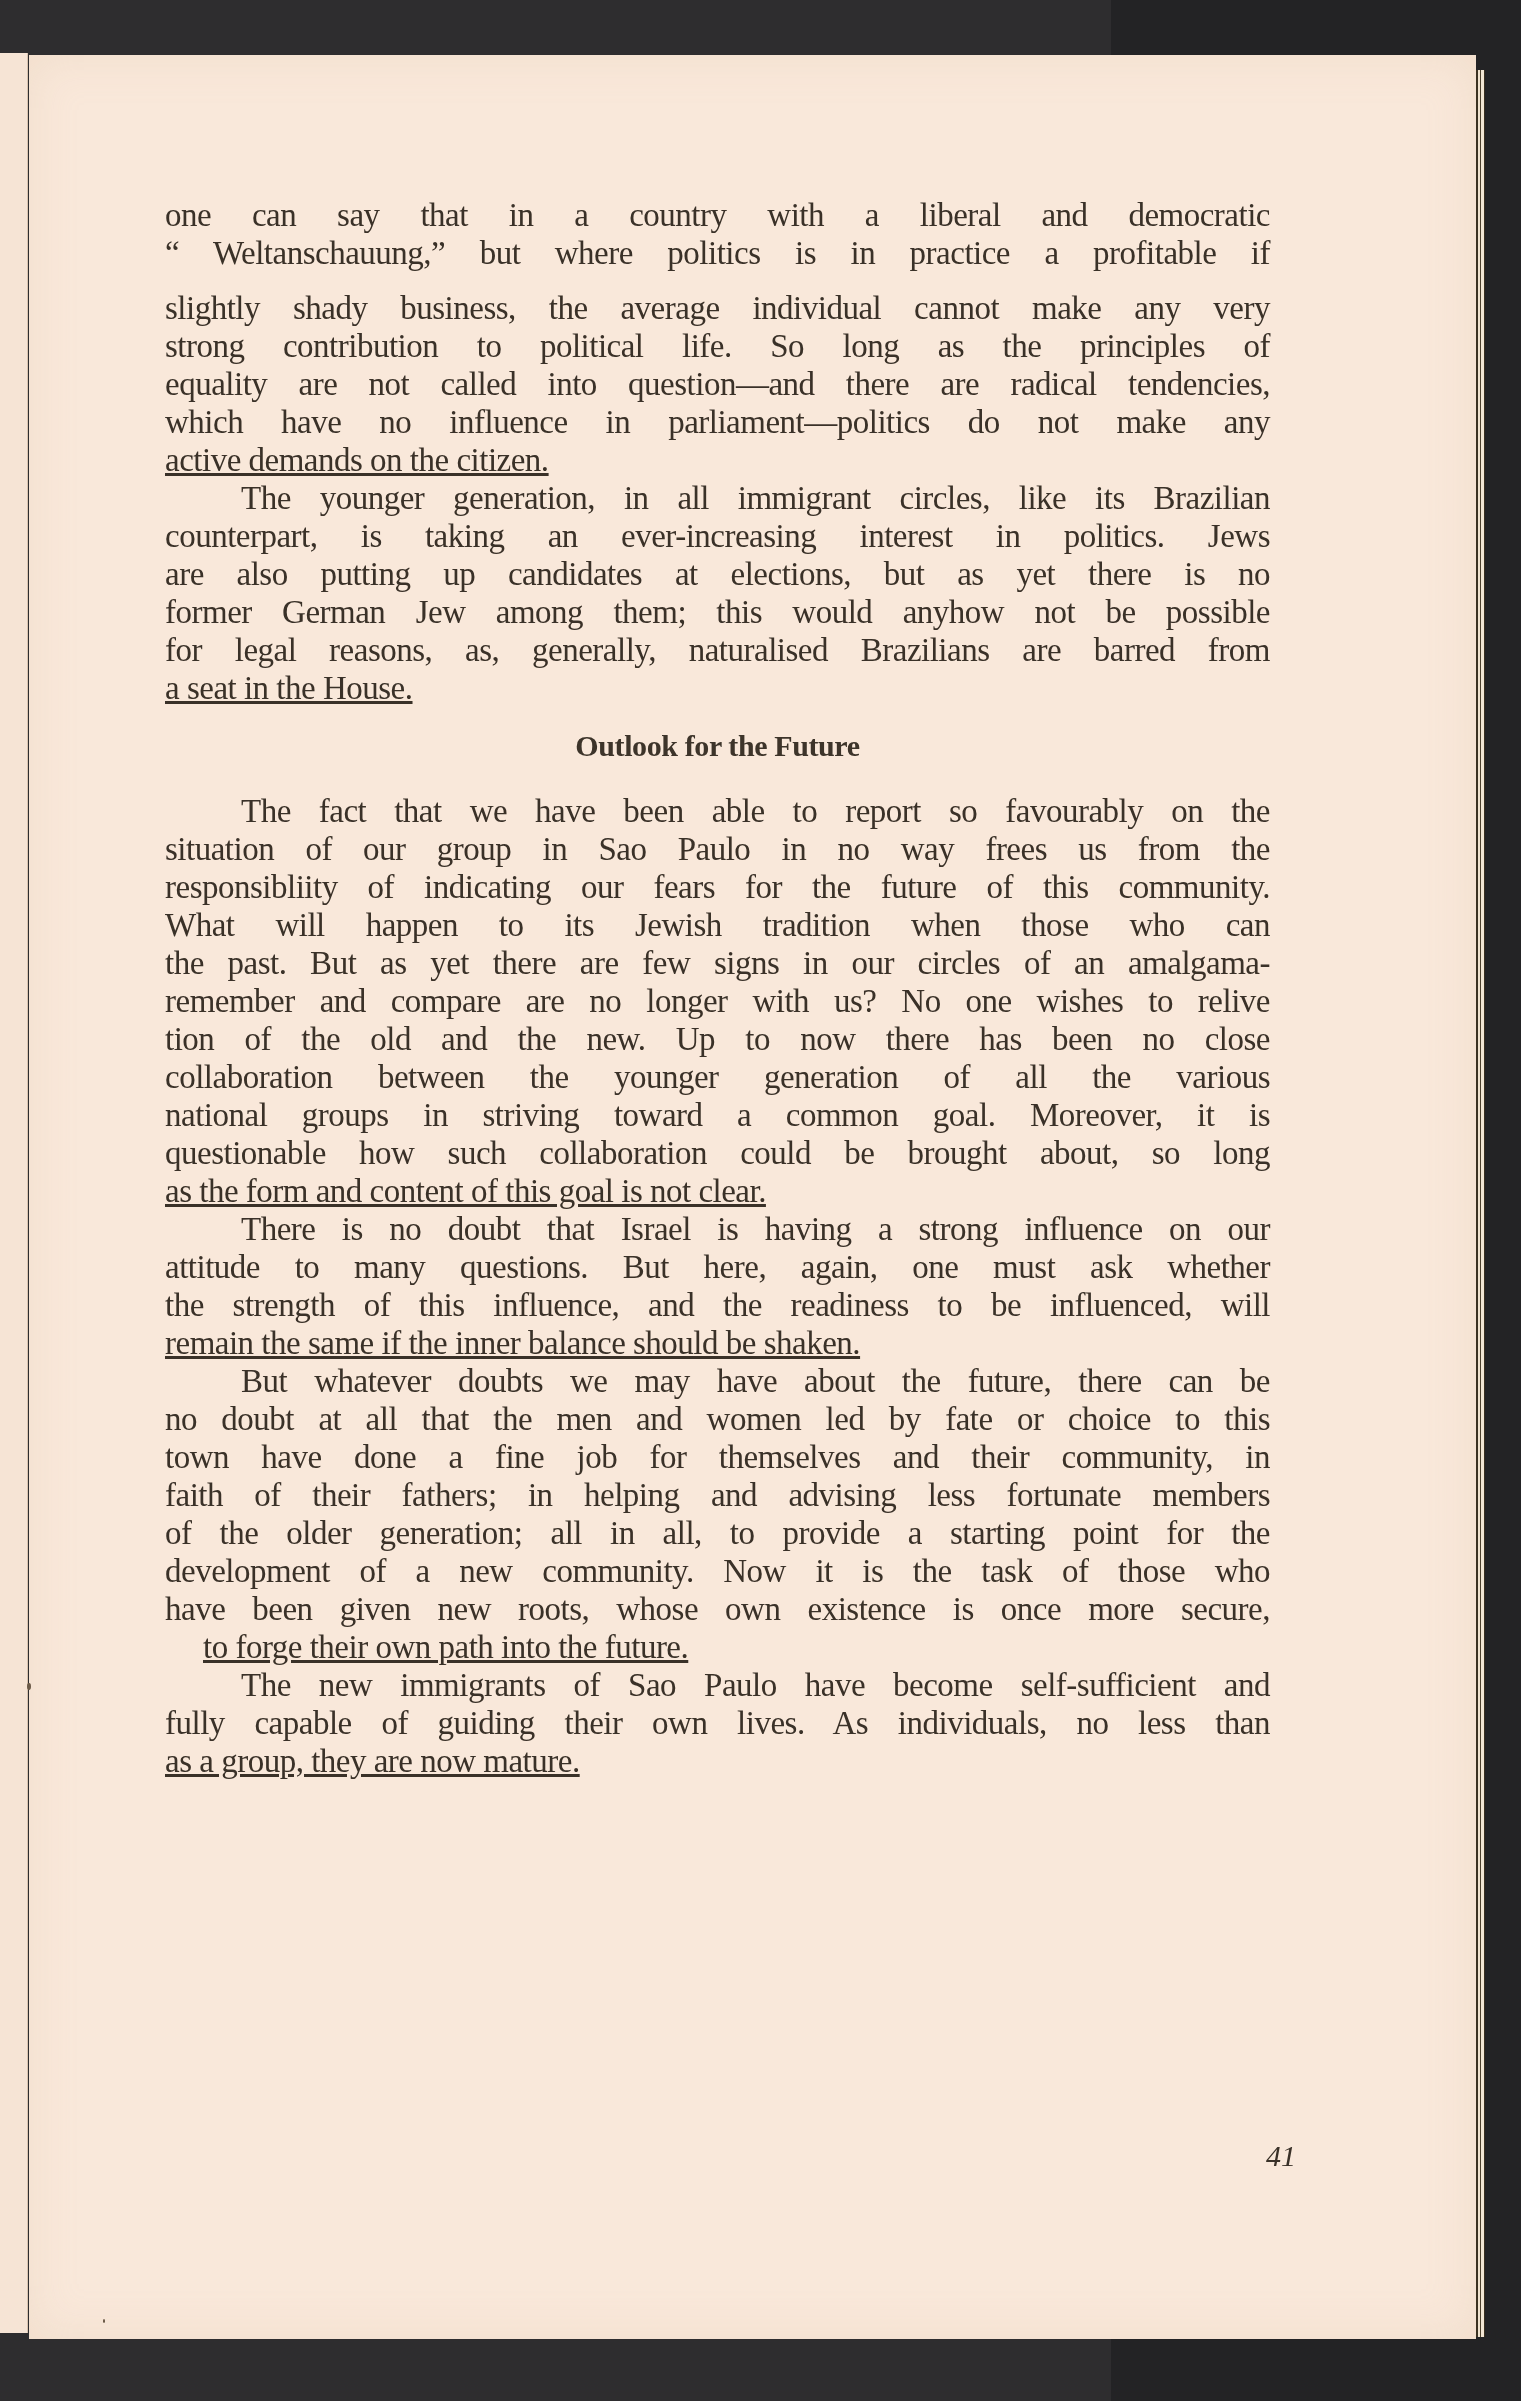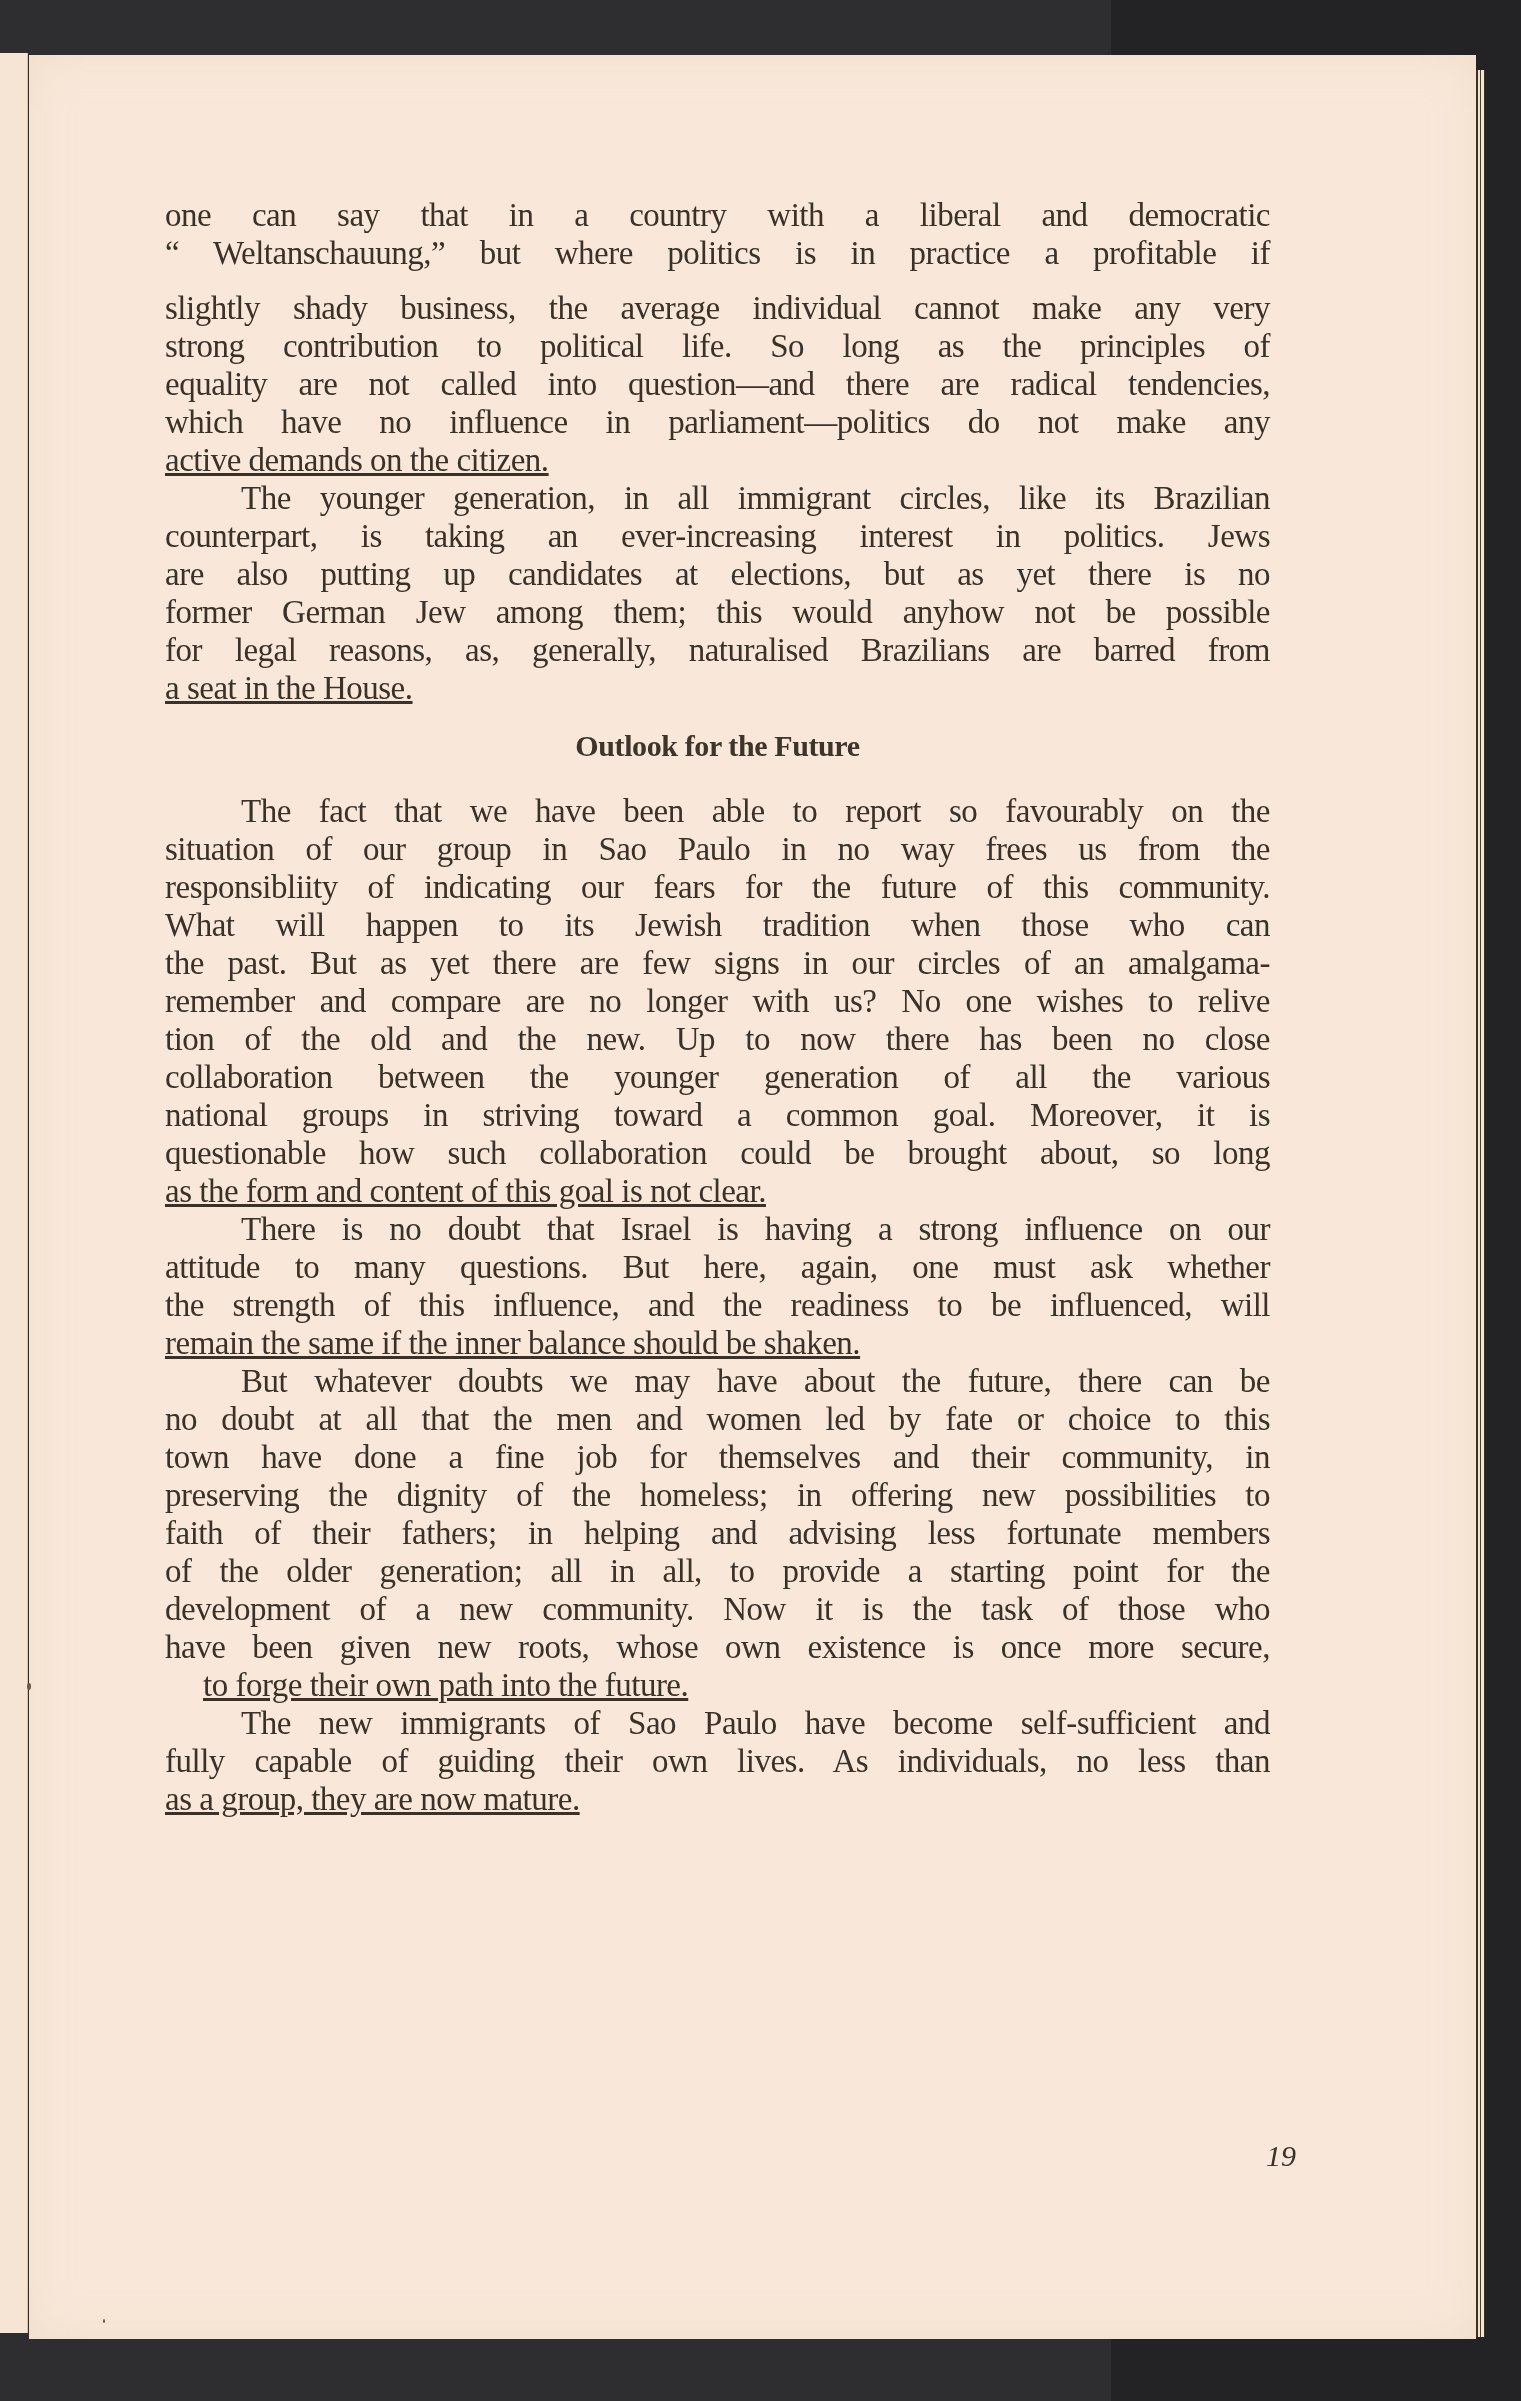--- a/index.html
+++ b/index.html
@@ -101,32 +101,31 @@
     <span class="line indent" style="display: block;">There is no doubt that Israel is having a strong influence on our</span>
     <span class="line" style="display: block;">attitude to many questions.  But here, again, one must ask whether</span>
     <span class="line" style="display: block;">the strength of this influence, and the readiness to be influenced, will</span>
     <span class="line last" style="display: block;">remain the same if the inner balance should be shaken.</span>
   </div>
 
   <div>
     <span class="line indent" style="display: block;">But whatever doubts we may have about the future, there can be</span>
     <span class="line" style="display: block;">no doubt at all that the men and women led by fate or choice to this</span>
     <span class="line" style="display: block;">town have done a fine job for themselves and their community, in</span>
-    <span class="line" style="display: block;">preserving the dignity of the homeless; in offering new possibilities to</span>
     <span class="line" style="display: block;">faith of their fathers; in helping and advising less fortunate members</span>
     <span class="line" style="display: block;">of the older generation; all in all, to provide a starting point for the</span>
     <span class="line" style="display: block;">development of a new community.  Now it is the task of those who</span>
     <span class="line" style="display: block;">have been given new roots, whose own existence is once more secure,</span>
     <span class="line last" style="display: block; margin-left: 38px;">to forge their own path into the future.</span>
   </div>
 
   <div>
     <span class="line indent" style="display: block;">The new immigrants of Sao Paulo have become self-sufficient and</span>
     <span class="line" style="display: block;">fully capable of guiding their own lives.  As individuals, no less than</span>
     <span class="line last" style="display: block;">as a group, they are now mature.</span>
   </div>
 </div>
 
-<div class="page-number">19</div>
+<div class="page-number">41</div>
 
 <div class="speck" style="left:27px;top:1683px;width:3.8px;height:6.8px;"></div>
 <div class="speck" style="left:103px;top:2319px;width:2.3px;height:3.8px;"></div>
 
 
 </body></html>

